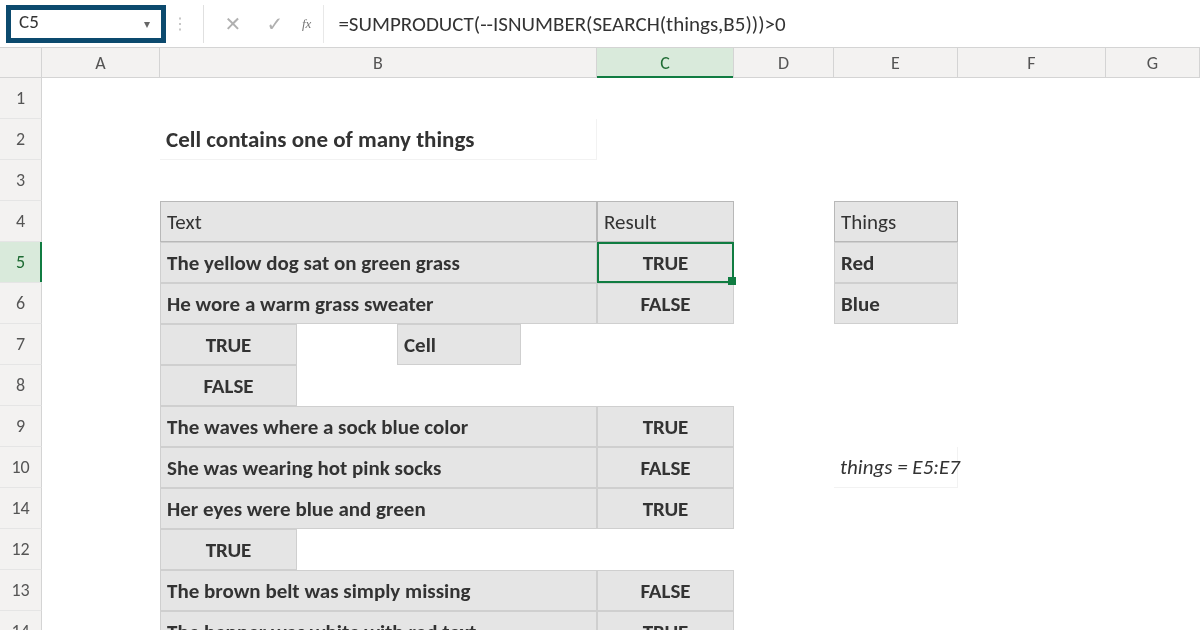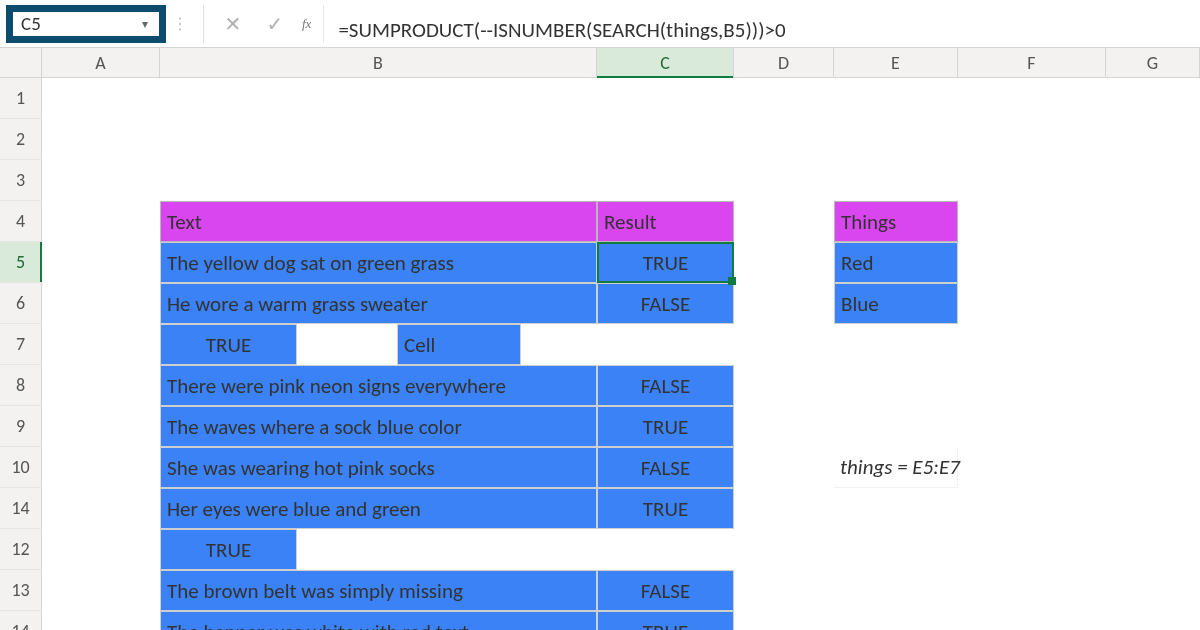--- a/index.html
+++ b/index.html
@@ -16,21 +16,21 @@
     display: flex;
     align-items: center;
     border-bottom: 1px solid #d4d4d4;
     background: #fff;
     position: relative;
   }
   .name-box {
     width: 160px;
     height: 38px;
     margin-left: 6px;
-    border: 7px solid #0c4a6e;
+    border: 5px solid #0c4a6e;
     display: flex;
     align-items: flex-start;
     padding: 0 8px;
     font-size: 19px;
     color: #333;
     position: relative;
   }
   .name-box .dd {
     position: absolute;
     right: 4px;
@@ -70,21 +70,21 @@
     color: #777;
     padding: 0 6px;
   }
   .formula-input {
     flex: 1;
     height: 38px;
     padding: 0 14px;
     font-size: 21px;
     color: #333;
     display: flex;
-    align-items: flex-end;
+    align-items: center;
     border-left: 1px solid #e8e8e8;
     margin-left: 6px;
   }
   .grid-wrap {
     position: relative;
     display: flex;
   }
   .col-headers {
     display: flex;
     height: 30px;
@@ -166,26 +166,27 @@
   .wC { width: 137px; }
   .wD { width: 100px; }
   .wE { width: 124px; }
   .wF { width: 148px; }
   .wG { width: 94px; }
   .title {
     font-weight: bold;
     font-size: 23px;
   }
   .tbl-header {
-    background: #d946ef;
+    background: #e5e5e5;
     border: 1px solid #b8b8b8;
   }
   .tbl-cell {
     border: 1px solid #cfcfcf;
-    background: #3b82f6;
+    background: #e5e5e5;
+    font-weight: bold;
   }
   .center { justify-content: center; }
   .italic { font-style: italic; }
   .active-cell {
     position: absolute;
     pointer-events: none;
     border: 2px solid #107c41;
     background: transparent;
     z-index: 10;
   }
@@ -241,20 +242,21 @@
       <div class="cell wC blank"></div>
       <div class="cell wD blank"></div>
       <div class="cell wE blank"></div>
       <div class="cell wF blank"></div>
       <div class="cell wG blank"></div>
     </div>
 
     <div class="row">
       <div class="row-h">2</div>
       <div class="cell wA blank"></div>
+      <div class="cell wB title">Cell contains one of many things</div>
       <div class="cell wC blank"></div>
       <div class="cell wD blank"></div>
       <div class="cell wE blank"></div>
       <div class="cell wF blank"></div>
       <div class="cell wG blank"></div>
     </div>
 
     <div class="row">
       <div class="row-h">3</div>
       <div class="cell wA blank"></div>
@@ -305,21 +307,20 @@
       <div class="cell wC tbl-cell center">TRUE</div>
       <div class="cell wD blank"></div>
       <div class="cell wE tbl-cell">Cell</div>
       <div class="cell wF blank"></div>
       <div class="cell wG blank"></div>
     </div>
 
     <div class="row">
       <div class="row-h">8</div>
       <div class="cell wA blank"></div>
-      <div class="cell wB tbl-cell">There were pink neon signs everywhere</div>
       <div class="cell wC tbl-cell center">FALSE</div>
       <div class="cell wD blank"></div>
       <div class="cell wE blank"></div>
       <div class="cell wF blank"></div>
       <div class="cell wG blank"></div>
     </div>
 
     <div class="row">
       <div class="row-h">9</div>
       <div class="cell wA blank"></div>

